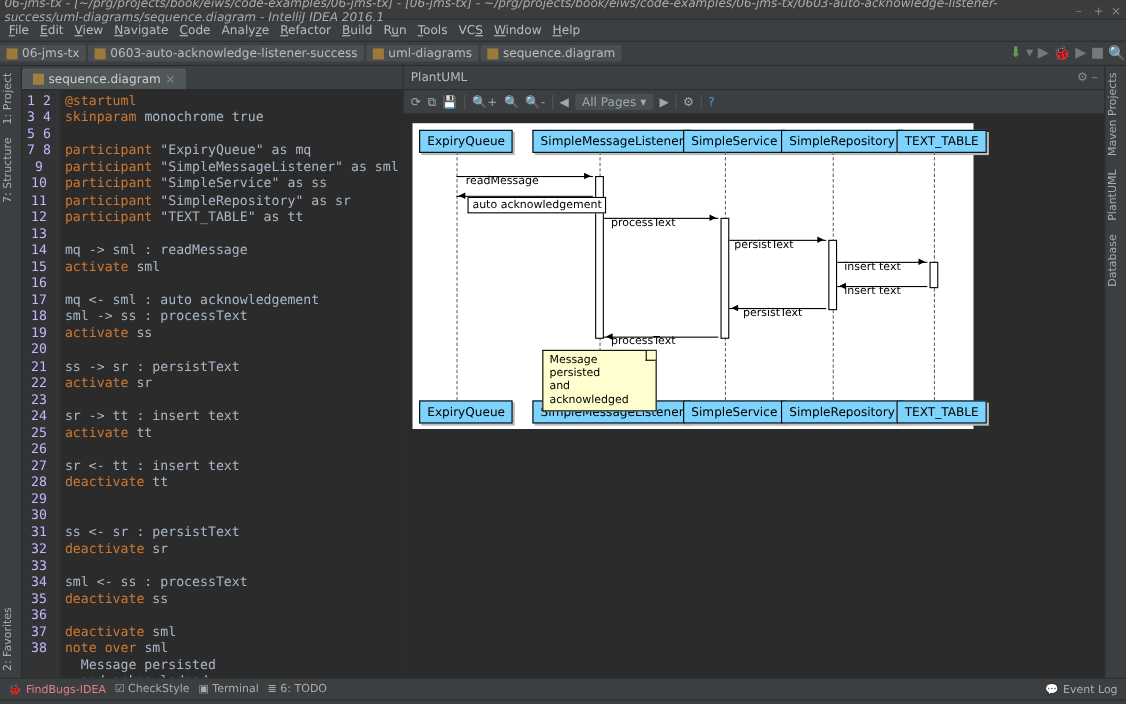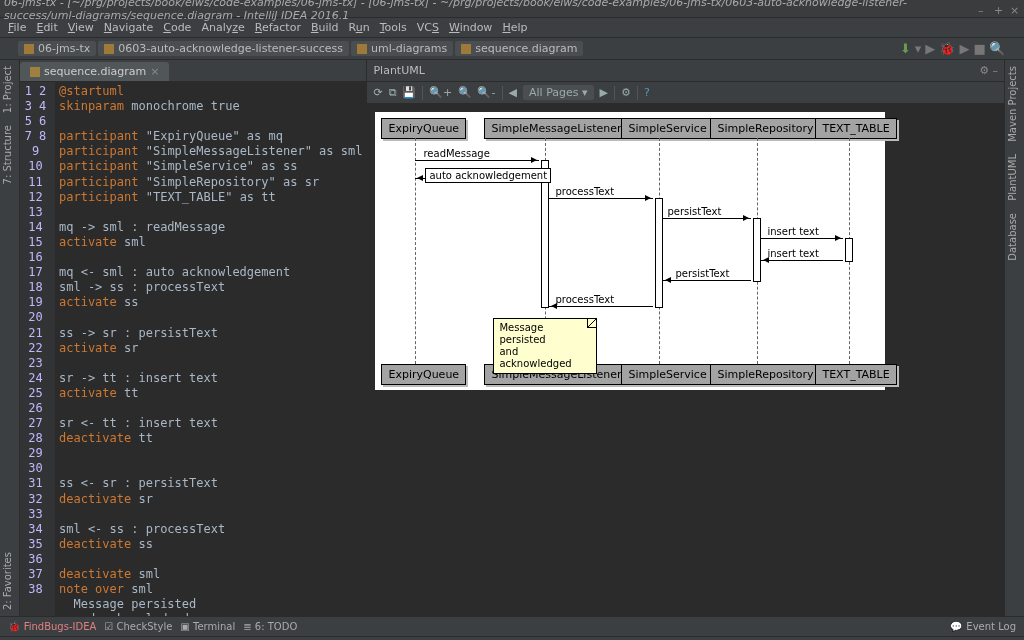--- a/index.html
+++ b/index.html
@@ -3,21 +3,21 @@
 <meta charset="utf-8">
 <style>
 * { margin: 0; padding: 0; box-sizing: border-box; }
 body { font-family: "DejaVu Sans", Arial, sans-serif; font-size: 11px; background: #3c3f41; color: #bbbbbb; width: 1024px; height: 640px; overflow: hidden; }
 .titlebar { background: #3a3c3e; height: 18px; display: flex; align-items: center; padding: 0 4px; font-size: 11px; color: #aaa; justify-content: space-between; border-bottom: 1px solid #2b2b2b; font-style: italic; }
 .titlebar .wbtns { display: flex; gap: 6px; }
 .titlebar .wbtn { width: 10px; height: 10px; display: inline-block; color: #888; }
 .menubar { background: #3c3f41; height: 20px; display: flex; align-items: center; gap: 2px; padding: 0 4px; font-size: 11px; border-bottom: 1px solid #2b2b2b; }
 .menubar span { padding: 1px 4px; cursor: default; }
 .menubar span u { text-decoration: underline; }
-.crumbbar { background: #3c3f41; height: 22px; display: flex; align-items: center; padding: 0 18px; font-size: 11px; border-bottom: 1px solid #2b2b2b; justify-content: space-between; }
+.crumbbar { background: #3c3f41; height: 22px; display: flex; align-items: center; padding: 0 0; font-size: 11px; border-bottom: 1px solid #2b2b2b; justify-content: space-between; }
 .crumbbar .crumbs { display: flex; gap: 2px; align-items: center; }
 .crumb { background: #4b4e50; padding: 1px 6px; border-radius: 2px; display: inline-flex; align-items: center; gap: 4px; }
 .crumb .ficon { width: 10px; height: 10px; display: inline-block; background: #9d7a3a; }
 .runbtns { display: flex; gap: 4px; align-items: center; }
 .runbtns span { color: #777; font-size: 13px; }
 .main { display: flex; height: 556px; background: #313335; }
 .leftgutter { width: 20px; background: #3c3f41; border-right: 1px solid #2b2b2b; display: flex; flex-direction: column; justify-content: space-between; }
 .vtab { writing-mode: vertical-rl; transform: rotate(180deg); padding: 6px 2px; font-size: 10px; color: #aaa; }
 .editorcol { flex: 0 0 330px; display: flex; flex-direction: column; border-right: 1px solid #2b2b2b; }
 .tabbar { height: 22px; background: #3c3f41; display: flex; align-items: flex-end; border-bottom: 1px solid #2b2b2b; }
@@ -26,27 +26,27 @@
 .editor { flex: 1; background: #2b2b2b; display: flex; overflow: hidden; font-family: "DejaVu Sans Mono", monospace; font-size: 12px; }
 .gutter { width: 35px; background: #313335; color: #c4b5fd; text-align: center; padding: 2px 6px 2px 2px; line-height: 15.1px; }
 .code { flex: 1; padding: 2px 4px; line-height: 15.1px; color: #a9b7c6; white-space: pre; }
 .kw { color: #cc7832; }
 .plantcol { flex: 1; display: flex; flex-direction: column; }
 .planttab { height: 22px; background: #3c3f41; display:flex; align-items:center; justify-content: space-between; border-bottom: 1px solid #2b2b2b; padding: 0 6px; font-size: 11px;}
 .planttool { height: 22px; background: #3c3f41; display: flex; align-items: center; gap: 6px; padding: 0 6px; border-bottom: 1px solid #2b2b2b; font-size: 11px; color: #9aa; }
 .planttool .sep { width:1px; height: 14px; background: #555; }
 .diagram { flex: 1; background: #2b2b2b; padding: 8px; }
 .diagrambox { background: #fff; width: 510px; height: 278px; position: relative; color: #000; }
-.pbox { position: absolute; border: 1.5px solid #000; background: #a3a3a3; padding: 3px 6px; font-size: 11px; box-shadow: 2px 2px 0 #bbb; white-space: nowrap; }
+.pbox { position: absolute; border: 1.5px solid #000; background: #7dd3fc; padding: 3px 6px; font-size: 11px; box-shadow: 2px 2px 0 #bbb; white-space: nowrap; }
 .lifeline { position: absolute; border-left: 1px dashed #666; }
 .act { position: absolute; background: #fff; border: 1px solid #000; width: 8px; }
 .arrow { position: absolute; height: 1px; background: #000; }
 .arrow::after { content: ""; position: absolute; right: -1px; top: -3px; border: 3px solid transparent; border-left: 6px solid #000; }
 .arrow.back::after { right: auto; left: -1px; border: 3px solid transparent; border-right: 6px solid #000; }
-.msglbl { position: absolute; font-size: 10px; white-space: nowrap; }
+.msglbl { position: absolute; font-size: 10px; white-space: nowrap; margin-top: 11px; }
 .msglbl.boxed { border: 1px solid #000; background: #fff; padding: 1px 3px; }
 .note { position: absolute; border: 1px solid #000; background: #fefece; padding: 3px 5px; font-size: 10px; line-height: 12px; }
 .note::after { content: ""; position: absolute; top:0; right:0; width: 8px; height: 8px; background: linear-gradient(135deg, #fefece 50%, #000 50%, #000 52%, #fefece 52%); border-left: 1px solid #000; border-bottom: 1px solid #000; }
 .rightgutter { width: 20px; background: #3c3f41; border-left: 1px solid #2b2b2b; display: flex; flex-direction: column; }
 .bottomtool { height: 20px; background: #3c3f41; border-top: 1px solid #2b2b2b; display: flex; align-items:center; justify-content: space-between; padding: 0 8px; font-size: 10px; color: #aaa;}
 .bottomtool .left { display:flex; gap: 8px; align-items: center;}
 .bottomtool .bug { color: #e08080; }
 .statusbar { height: 22px; background: #3c3f41; border-top: 1px solid #2b2b2b; display: flex; align-items: center; justify-content: space-between; padding: 0 8px; font-size: 10px; color: #888; }
 .dropdown { background: #4b4e50; padding: 1px 6px; border-radius: 2px; }
 </style>

